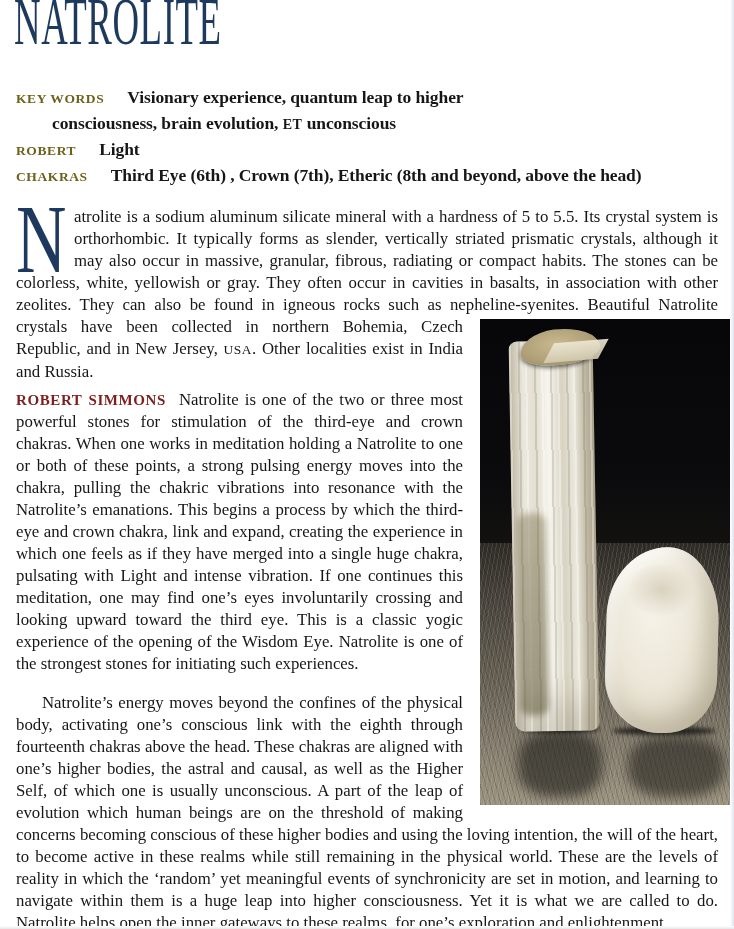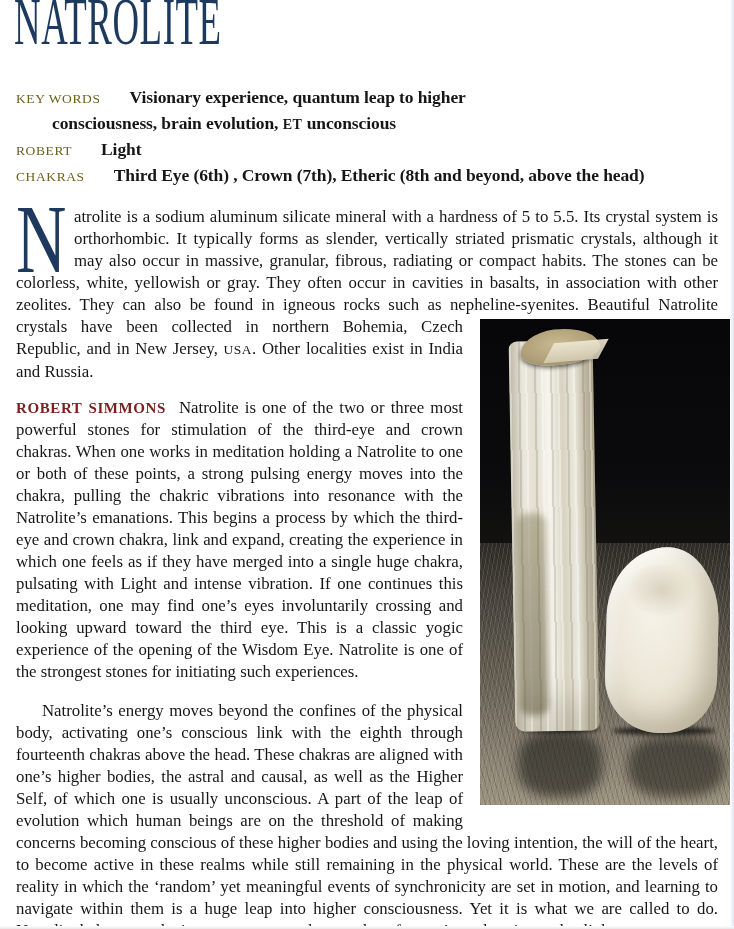--- a/index.html
+++ b/index.html
@@ -15,30 +15,30 @@
     font-size:67px;line-height:67px;font-weight:400;
     color:#1d3a5e;letter-spacing:1px;
     transform:scaleX(.55);transform-origin:0 50%;
     white-space:nowrap;
   }
 
   
   .props{margin-top:30px;}
   .prop{font-size:17.5px;line-height:25px;font-weight:bold;letter-spacing:-0.1px;}
   .prop .label{
-    font-size:13.5px;font-weight:normal;color:#6d611c;letter-spacing:.6px;
-    margin-right:29px;
+    font-size:13.5px;font-weight:bold;color:#6d611c;letter-spacing:.6px;
+    margin-right:23px;
   }
   .prop.keywords{max-width:482px;padding-left:36px;text-indent:-36px;}
   .sc{font-size:.8em;letter-spacing:.5px;margin-top:16px;}
 
   
   .article{margin-top:17px;}
   .para{font-size:16.8px;line-height:22px;text-align:justify;}
-  .para.rs{margin-top:14px;}
+  .para.rs{margin-top:6px;}
   .para.closing{text-indent:26px;margin-top:17px;}
   .dropcap{
     float:left;color:#1d3a5e;
     font-size:97px;line-height:65px;width:50px;
     transform:scaleX(.72);transform-origin:0 50%;
     margin:1px 8px 0 0;
   }
   .author{
     font-weight:bold;color:#7c1f1d;font-size:15px;letter-spacing:.6px;
     margin-right:13px;

